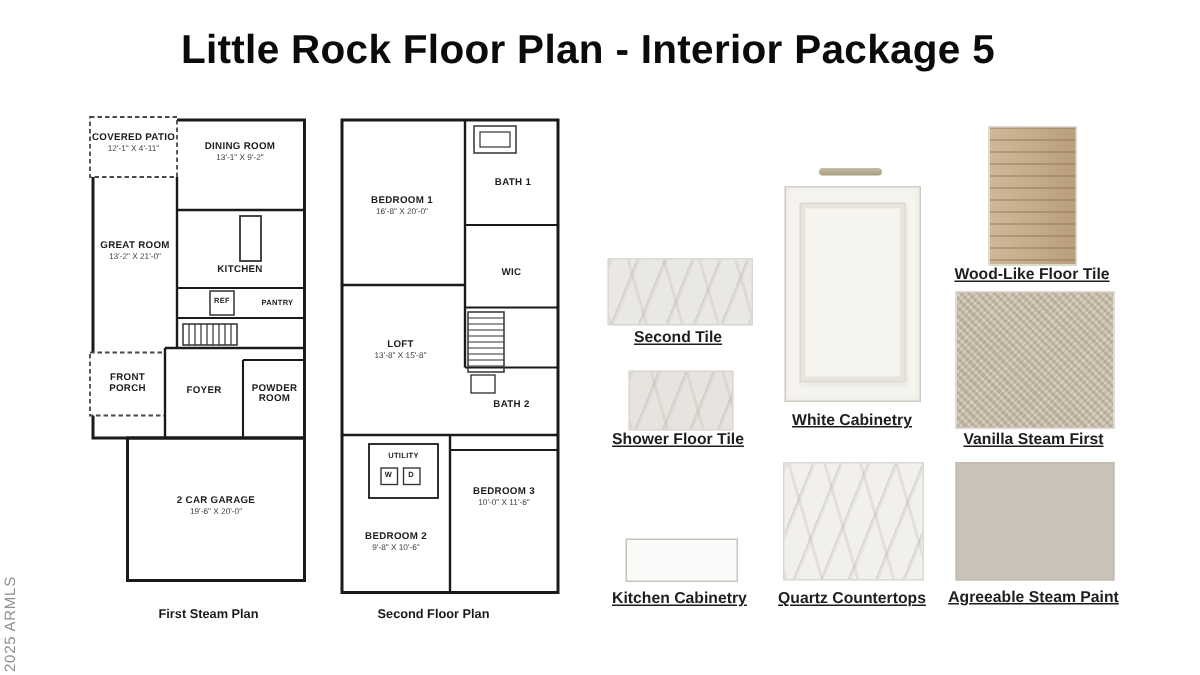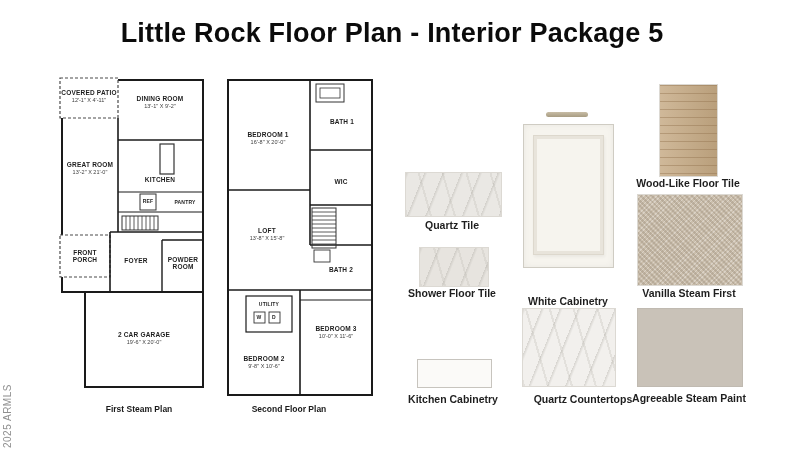--- a/index.html
+++ b/index.html
@@ -53,21 +53,21 @@
     position:absolute; left:9px; right:9px; top:10px; bottom:12px;
     border:1px solid #ddd8cd;
     box-shadow: inset 0 0 0 3px rgba(226,221,211,0.7), 1px 2px 3px rgba(0,0,0,0.05);
   }
   .cabinet-handle {
     position:absolute; width:42px; height:5px; border-radius:3px;
     background:linear-gradient(180deg,#c8bda6,#a89c82);
   }
   .sw-label {
     position:absolute; transform:translateX(-50%);
-    font-size:10.5px; font-weight:700; color:#1e1e1e; white-space:nowrap;
+    font-size:10.5px; font-weight:700; color:#1e1e1e; white-space:nowrap;text-decoration:underline;
   }
   .watermark {
     position:absolute; left:2px; top:448px;
     transform:rotate(-90deg); transform-origin:left top;
     font-size:10px; color:#8f8f8f; letter-spacing:0.5px; white-space:nowrap;
   }
 </style>
 </head>
 <body>
 
@@ -179,36 +179,36 @@
     <span class="rname">BEDROOM 3</span>
     <span class="rdims">10'-0" X 11'-6"</span>
   </div>
   <div class="rlabel" style="left:264px;top:362px;">
     <span class="rname">BEDROOM 2</span>
     <span class="rdims">9'-8" X 10'-6"</span>
   </div>
   <div class="caption" style="left:289px;top:404px;">Second Floor Plan</div>
 
   <div class="swatch marble" style="left: 405px; top: 172px; width: 95px; height: 43px; background-color: rgb(234, 232, 228);"></div>
-  <div class="sw-label" style="left:452px;top:219px;">Quartz Tile</div>
+  <div class="sw-label" style="left:452px;top:219px;">Second Tile</div>
 
   <div class="swatch marble" style="left: 419px; top: 247px; width: 68px; height: 38px; background-color: rgb(231, 228, 223);"></div>
   <div class="sw-label" style="left:452px;top:287px;text-align:center;">Shower Floor Tile</div>
 
   <div class="swatch backsplash" style="left: 417px; top: 359px; width: 73px; height: 27px; background-color: rgb(251, 250, 248);"></div>
   <div class="sw-label" style="left:453px;top:393px;">Kitchen Cabinetry</div>
 
   <div class="cabinet-handle" style="left:546px;top:112px;"></div>
   <div class="cabinet" style="left: 523px; top: 124px; width: 89px; height: 142px; background-color: rgb(246, 244, 238);">
     <div class="cabinet-panel"></div>
   </div>
-  <div class="sw-label" style="left:568px;top:274px;margin-top:21px;">White Cabinetry</div>
+  <div class="sw-label" style="left:568px;top:274px;">White Cabinetry</div>
 
   <div class="swatch marble" style="left: 522px; top: 308px; width: 92px; height: 77px; background-color: rgb(242, 240, 237);"></div>
-  <div class="sw-label" style="left:568px;top:393px;margin-left:15px;">Quartz Countertops</div>
+  <div class="sw-label" style="left:568px;top:393px;">Quartz Countertops</div>
 
   <div class="swatch wood" style="left: 659px; top: 84px; width: 57px; height: 91px; background-color: rgb(197, 169, 131);"></div>
   <div class="sw-label" style="left:688px;top:177px;">Wood-Like Floor Tile</div>
 
   <div class="swatch carpet" style="left: 637px; top: 194px; width: 104px; height: 90px; background-color: rgb(203, 191, 173);"></div>
   <div class="sw-label" style="left:689px;top:287px;">Vanilla Steam First</div>
 
   <div class="swatch paint" style="left: 637px; top: 308px; width: 104px; height: 77px; background-color: rgb(201, 194, 184);"></div>
   <div class="sw-label" style="left:689px;top:392px;">Agreeable Steam Paint</div>
 

